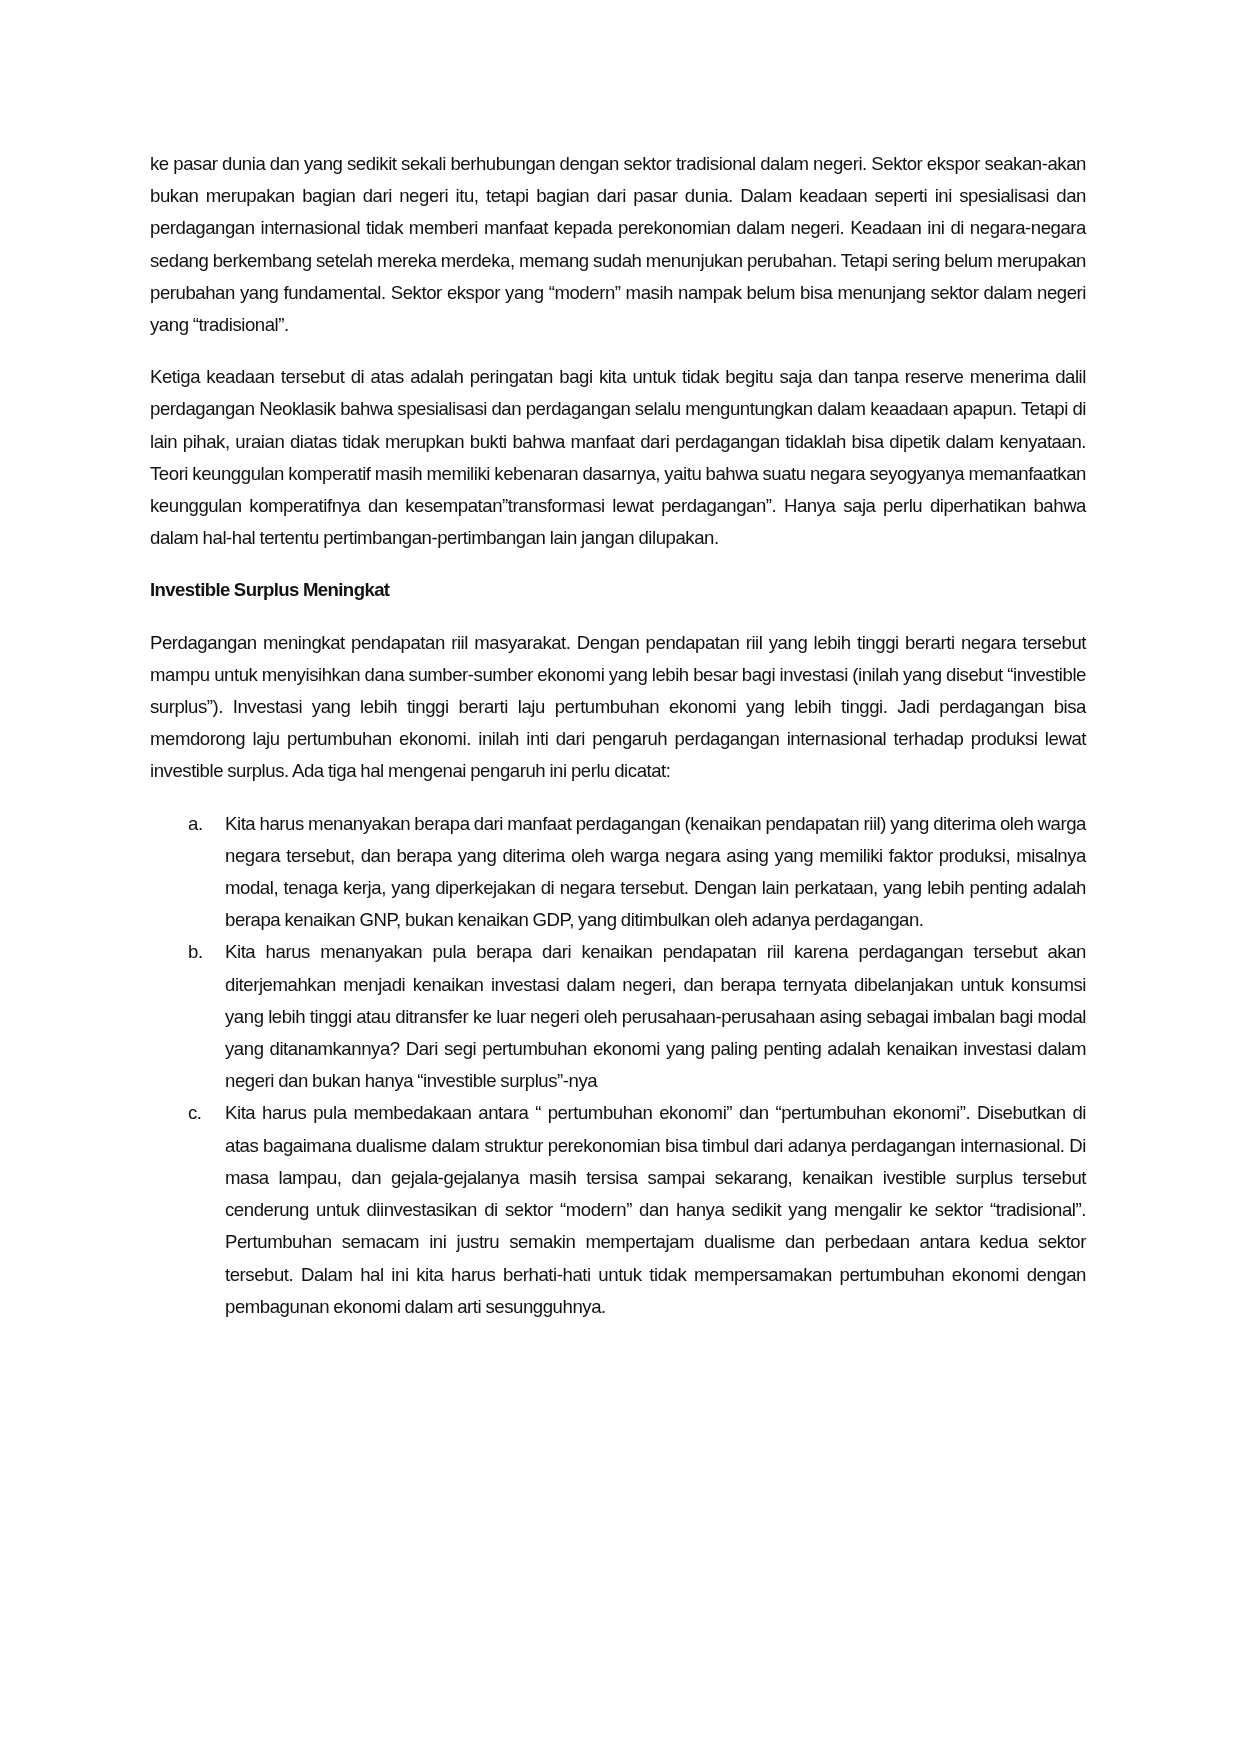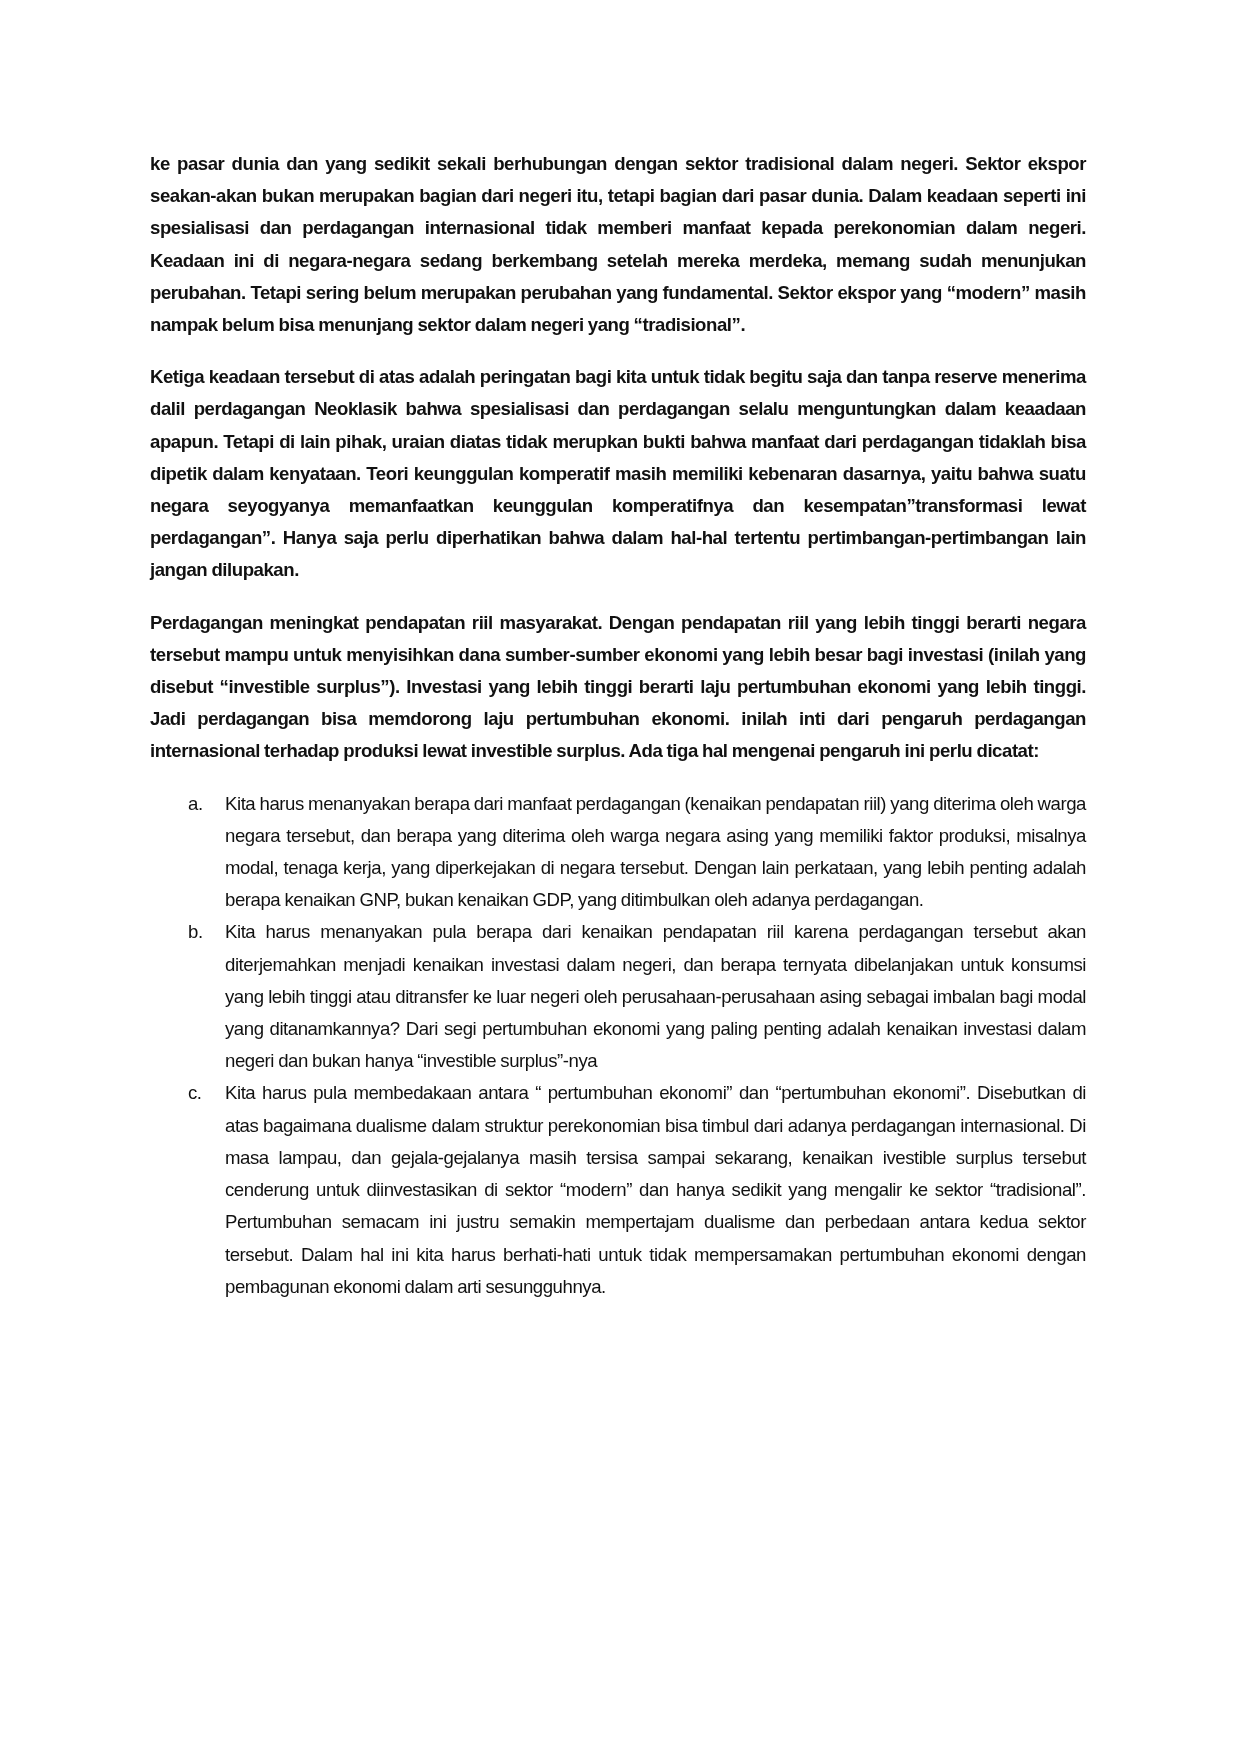--- a/index.html
+++ b/index.html
@@ -12,21 +12,20 @@
     font-family: "Liberation Sans", sans-serif;
     font-size: 18.6px;
     line-height: 32.2px;
     color: #111111;
     letter-spacing: -0.45px;
     word-spacing: -0.5px;
   }
   .para {
     margin: 0 0 20px 0;
     text-align: justify;
-    font-weight: bold;
   }
   .heading {
     margin: 0 0 20px 0;
     font-weight: bold;
     letter-spacing: -0.6px;
   }
   .list { margin: 0; padding: 0; list-style: none; }
   .list-item {
     position: relative;
     padding-left: 75px;
@@ -39,20 +38,21 @@
     top: 0;
   }
 </style>
 </head>
 <body>
 
 <div class="page">
   <p class="para">ke pasar dunia dan yang sedikit sekali berhubungan dengan sektor tradisional dalam negeri. Sektor ekspor seakan-akan bukan merupakan bagian dari negeri itu, tetapi bagian dari pasar dunia. Dalam keadaan seperti ini spesialisasi dan perdagangan internasional tidak memberi manfaat kepada perekonomian dalam negeri. Keadaan ini di negara-negara sedang berkembang setelah mereka merdeka, memang sudah menunjukan perubahan. Tetapi sering belum merupakan perubahan yang fundamental. Sektor ekspor yang “modern” masih nampak belum bisa menunjang sektor dalam negeri yang “tradisional”.</p>
   <p class="para">Ketiga keadaan tersebut di atas adalah peringatan bagi kita untuk tidak begitu saja dan tanpa reserve menerima dalil perdagangan Neoklasik bahwa spesialisasi dan perdagangan selalu menguntungkan dalam keaadaan apapun. Tetapi di lain pihak, uraian diatas tidak merupkan bukti bahwa manfaat dari perdagangan tidaklah bisa dipetik dalam kenyataan. Teori keunggulan komperatif masih memiliki kebenaran dasarnya, yaitu bahwa suatu negara seyogyanya memanfaatkan keunggulan komperatifnya dan kesempatan”transformasi lewat perdagangan”. Hanya saja perlu diperhatikan bahwa dalam hal-hal tertentu pertimbangan-pertimbangan lain jangan dilupakan.</p>
 
+  <p class="heading">Investible Surplus Meningkat</p>
 
   <p class="para">Perdagangan meningkat pendapatan riil masyarakat. Dengan pendapatan riil yang lebih tinggi berarti negara tersebut mampu untuk menyisihkan dana sumber-sumber ekonomi yang lebih besar bagi investasi (inilah yang disebut “investible surplus”). Investasi yang lebih tinggi berarti laju pertumbuhan ekonomi yang lebih tinggi. Jadi perdagangan bisa memdorong laju pertumbuhan ekonomi. inilah inti dari pengaruh perdagangan internasional terhadap produksi lewat investible surplus. Ada tiga hal mengenai pengaruh ini perlu dicatat:</p>
 
   <ol class="list">
     <li class="list-item">
       <span class="list-marker">a.</span>
       <span>Kita harus menanyakan berapa dari manfaat perdagangan (kenaikan pendapatan riil) yang diterima oleh warga negara tersebut, dan berapa yang diterima oleh warga negara asing yang memiliki faktor produksi, misalnya modal, tenaga kerja, yang diperkejakan di negara tersebut. Dengan lain perkataan, yang lebih penting adalah berapa kenaikan GNP, bukan kenaikan GDP, yang ditimbulkan oleh adanya perdagangan.</span>
     </li>
     <li class="list-item">
       <span class="list-marker">b.</span>

